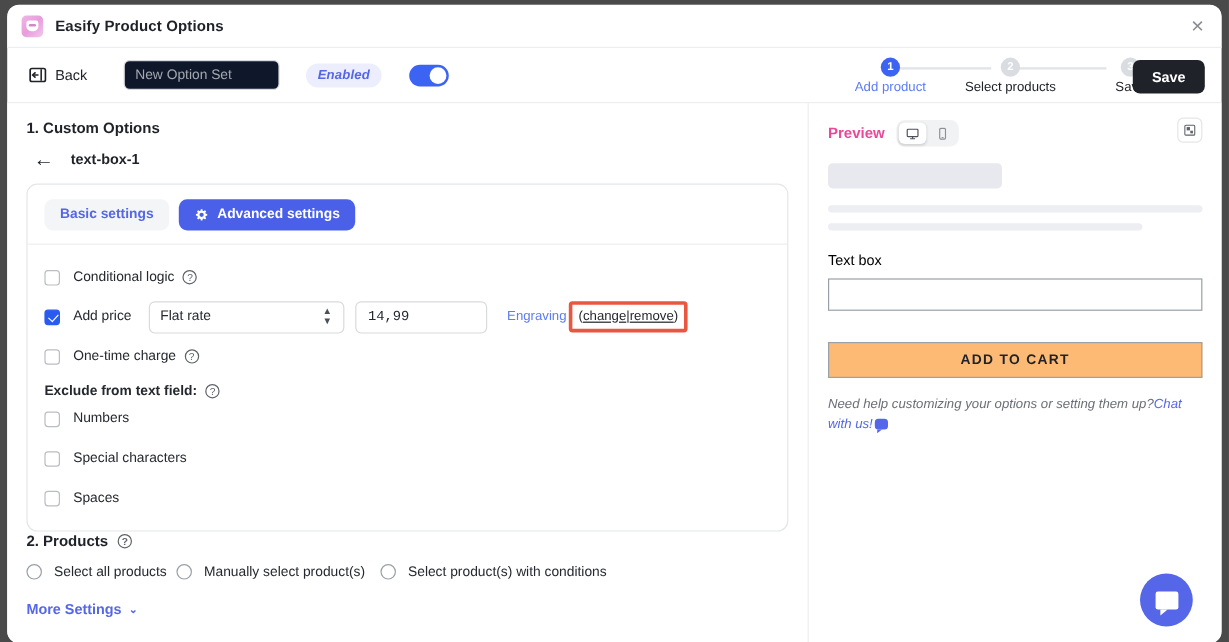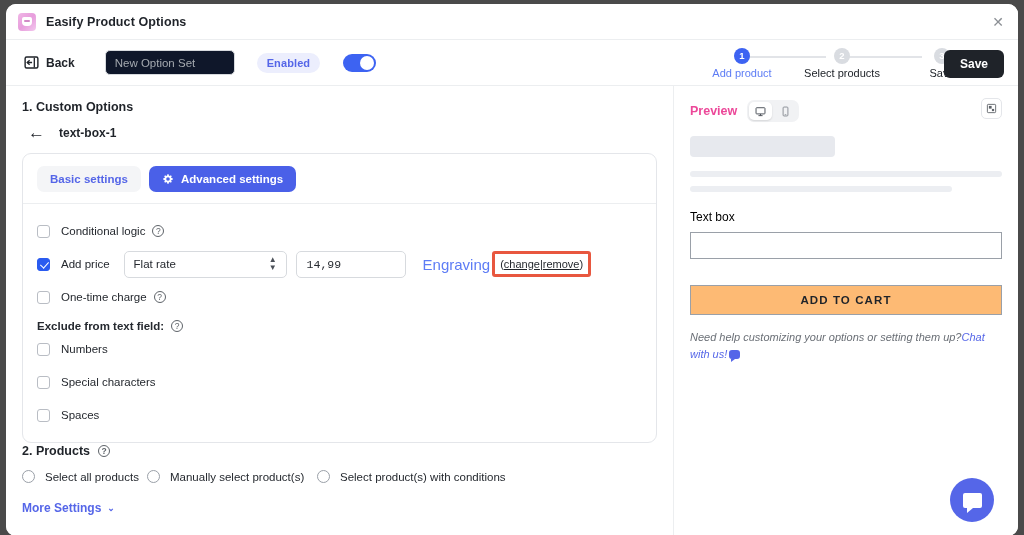--- a/index.html
+++ b/index.html
@@ -79,41 +79,41 @@
     display: flex;
     align-items: center;
     padding: 0 14px 0 14px;
     position: relative;
   }
   .back-btn {
     display: flex; align-items: center; gap: 7px;
     cursor: pointer;
     padding: 3px 4px;
   }
-  .back-btn .lbl { font-size: 12px; font-weight: bold; color: #20242a; }
+  .back-btn .lbl { font-size: 12px; font-weight: normal; color: #20242a; }
   .icon-back {
     width: 15px; height: 15px;
     display: block;
   }
   .optset-input {
     margin-left: 26px;
     width: 130px; height: 25px;
     border: 1px solid #d7dade;
     border-radius: 5px;
     background: #0f172a;
     font-size: 11.5px;
     color: #9aa0a6;
     font-family: "Liberation Sans", sans-serif;
     padding: 0 9px;
     outline: none;
   }
   .optset-input::placeholder { color: #a4a9af; }
   .enabled-wrap {
     margin-left: 22px;
-    display: flex; align-items: center; gap: 23px;
+    display: flex; align-items: center; gap: 23px; font-style: italic;
   }
   .enabled-pill {
     background: #eceefd;
     color: #5566e8;
     font-size: 11px;
     font-weight: bold;
     padding: 4px 10px;
     border-radius: 11px;
     letter-spacing: .1px;
   }
@@ -304,21 +304,21 @@
     border-radius: 5px;
     background: #fff;
     font-size: 11.5px;
     color: #25292f;
     font-family: Liberation Mono, monospace;
     padding: 0 10px;
     outline: none;
   }
   .engrave {
     margin-left: 17px;
-    font-size: 15px;
+    font-size: 11px;
     color: #5d7cf5;
     cursor: pointer;
   }
   .chg-highlight {
     margin-left: 2px;
     border: 3px solid #e8573f;
     border-radius: 3px;
     padding: 4px 5px;
     box-shadow: inset 0 0 0 2px #ffffff;
     background: #fff;

